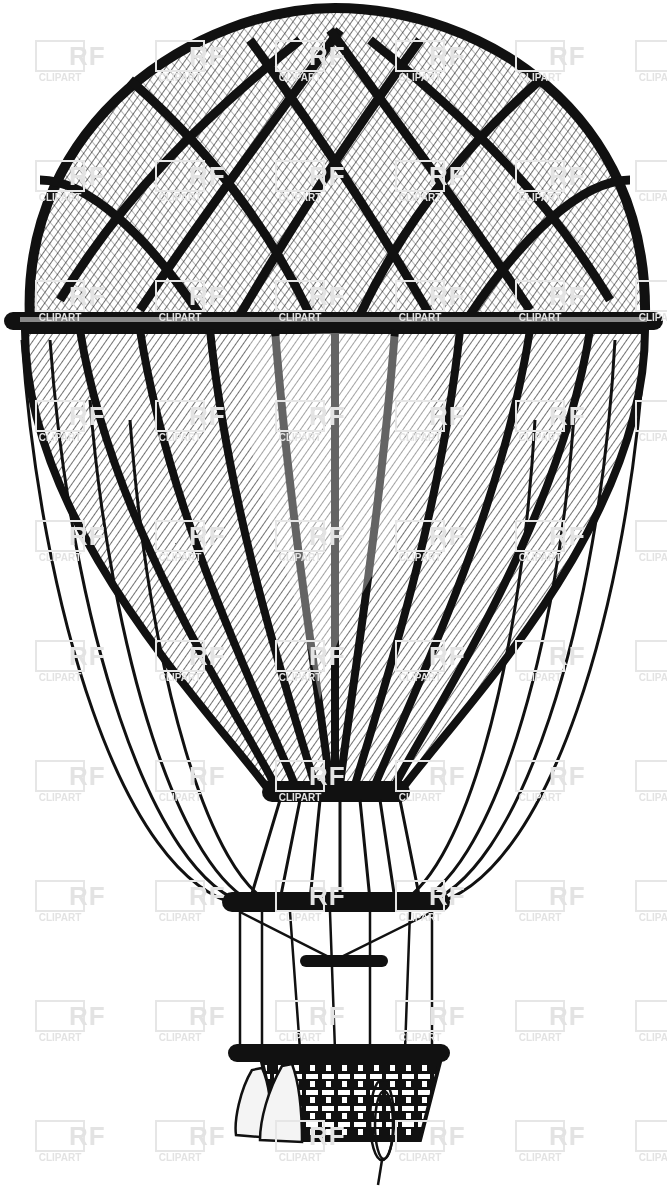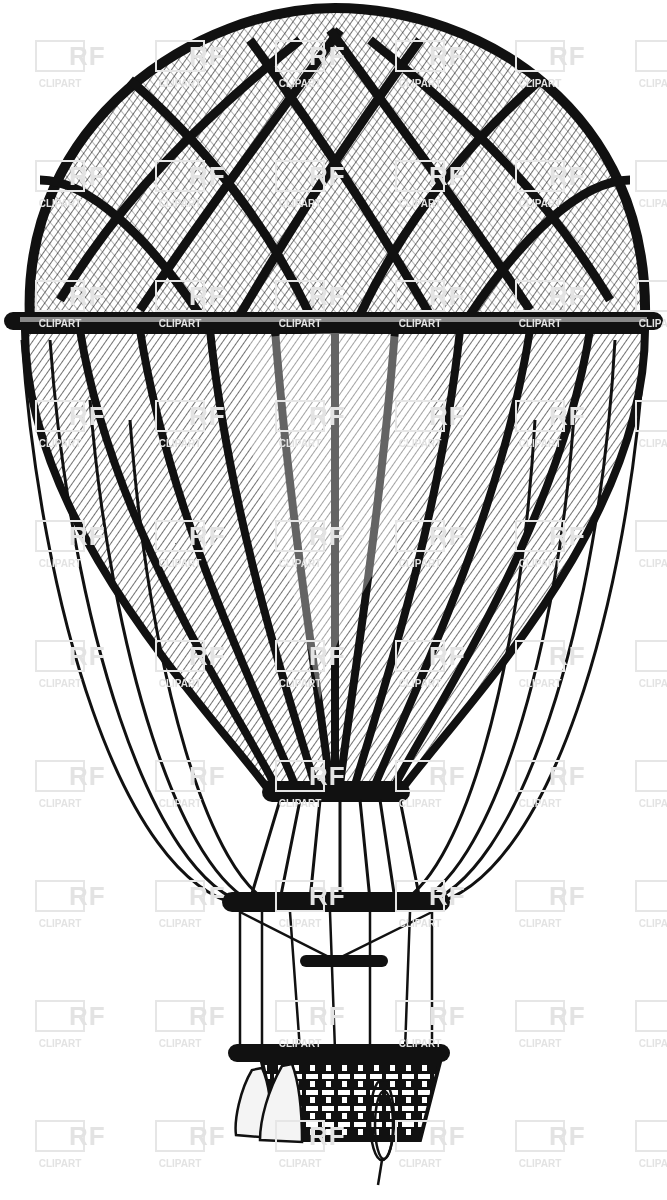--- a/index.html
+++ b/index.html
@@ -1,20 +1,20 @@
 <!DOCTYPE html>
 <html><head>
 <meta charset="utf-8">
 <style>
   html,body{margin:0;padding:0;background:#fff;}
   body{width:667px;height:1200px;position:relative;overflow:hidden;font-family:"Liberation Sans",sans-serif;}
   #art{position:absolute;left:0;top:0;width:667px;height:1200px;}
   .wm{position:absolute;width:50px;height:44px;color:#e3e3e3;text-align:center;pointer-events:none;}
   .wm .rf{display:block;border:2px solid #e6e6e6;font-size:26px;line-height:28px;font-weight:bold;letter-spacing:1px;padding-left:32px;}
-  .wm .cl{display:block;font-size:10px;font-weight:bold;line-height:12px;margin-top:6px;}
+  .wm .cl{display:block;font-size:10px;font-weight:bold;line-height:12px;}
 </style>
 </head>
 <body>
 
 <svg id="art" viewBox="0 0 667 1200" xmlns="http://www.w3.org/2000/svg">
   <defs>
     <pattern id="hatch" width="6" height="6" patternUnits="userSpaceOnUse" patternTransform="rotate(35)">
       <line x1="0" y1="0" x2="0" y2="6" stroke="#111" stroke-width="1.2"></line>
     </pattern>
     <pattern id="hatch2" width="7" height="7" patternUnits="userSpaceOnUse" patternTransform="rotate(-40)">

